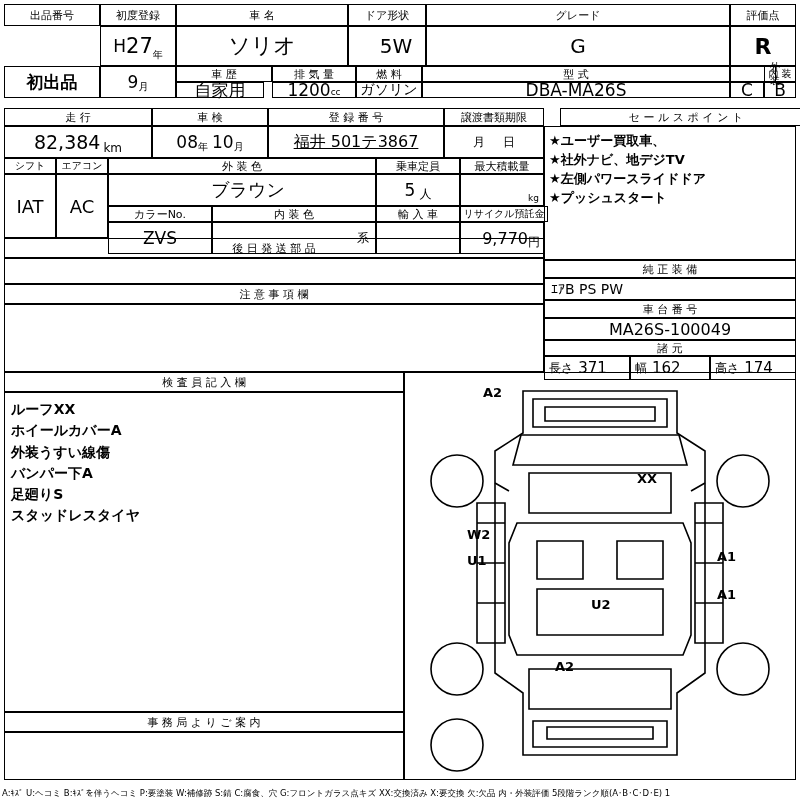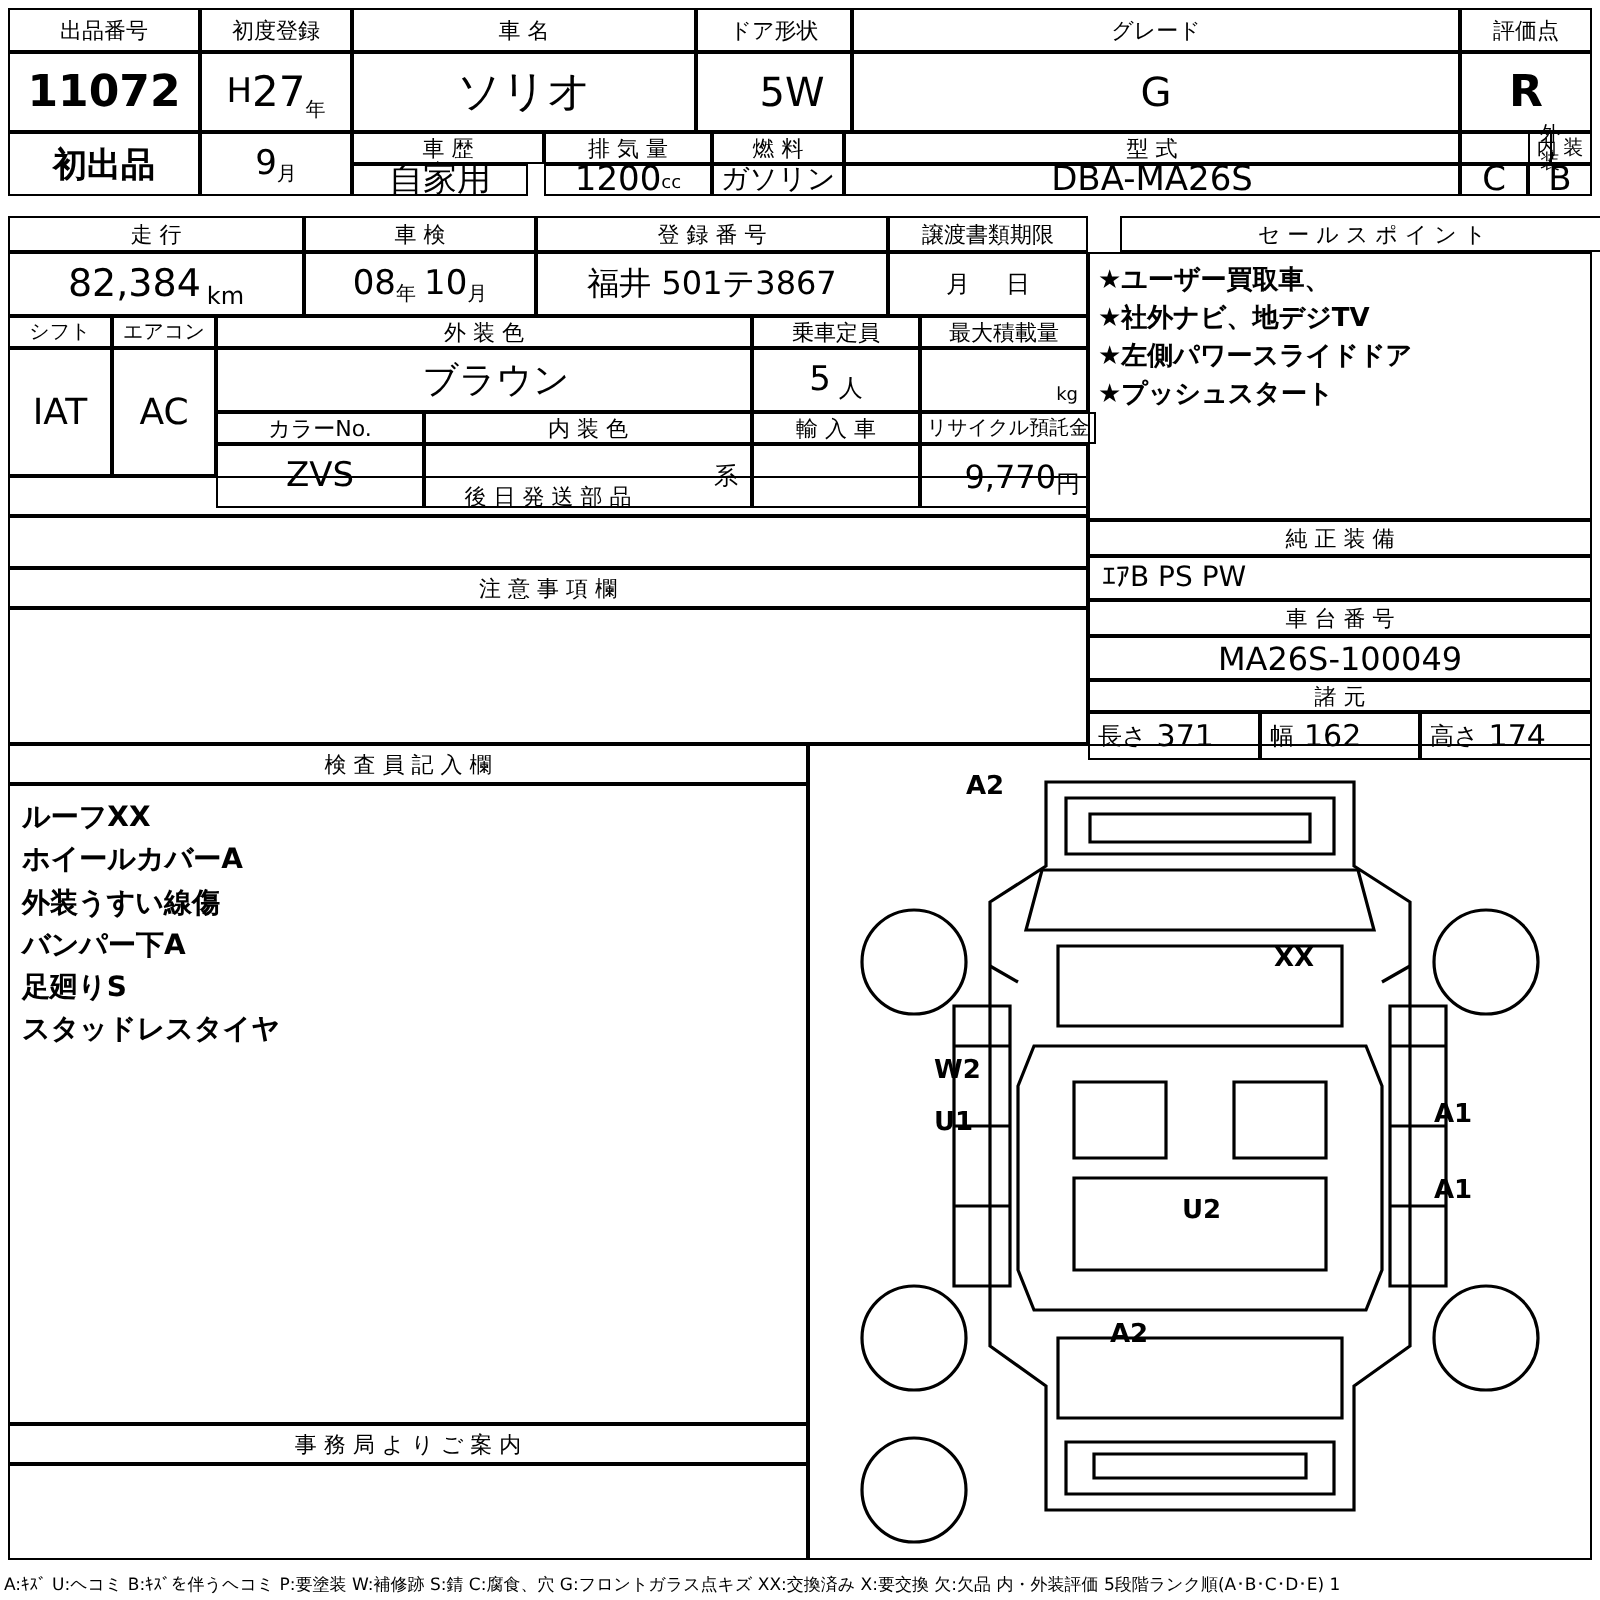--- a/index.html
+++ b/index.html
@@ -27,23 +27,20 @@
   .dlabel{font-size:13px;font-weight:bold;}
 </style>
 </head>
 <body>
 
 <div class="sheet">
 
   <div class="box ctr lbl" style="left:4px;top:4px;width:96px;height:22px;">
       <span>出品番号</span>
     </div>
-  <div class="box ctr" style="left:4px;top:26px;width:96px;height:40px;">
-      <span class="big">11072</span>
-    </div>
   <div class="box ctr" style="left:4px;top:66px;width:96px;height:32px;">
       <span style="font-size:17px;font-weight:bold;">初出品</span>
     </div>
 
   <div class="box ctr lbl" style="left:100px;top:4px;width:76px;height:22px;">
       <span>初度登録</span>
     </div>
   <div class="box ctr" style="left:100px;top:26px;width:76px;height:40px;">
     <span style="font-size:17px;">H</span>
       <span style="font-size:21px;">27</span>
@@ -139,21 +136,21 @@
     <span style="font-size:17px;">08</span>
       <span class="xs" style="align-self:flex-end;padding-bottom:3px;">年</span>
     <span style="font-size:17px;padding-left:4px;">10</span>
       <span class="xs" style="align-self:flex-end;padding-bottom:3px;">月</span>
   </div>
 
   <div class="box ctr lbl" style="left:268px;top:108px;width:176px;height:18px;">
       <span>登 録 番 号</span>
     </div>
   <div class="box ctr" style="left:268px;top:126px;width:176px;height:32px;">
-      <span style="font-size:16px;">福井 501テ3867</span>
+      <span style="font-size:16px;text-decoration:underline;">福井 501テ3867</span>
     </div>
 
   <div class="box ctr lbl" style="left:444px;top:108px;width:100px;height:18px;">
       <span>譲渡書類期限</span>
     </div>
   <div class="box ctr" style="left:444px;top:126px;width:100px;height:32px;">
       <span class="sm" style="padding-right:18px;">月</span>
       <span class="sm">日</span>
     </div>
 

